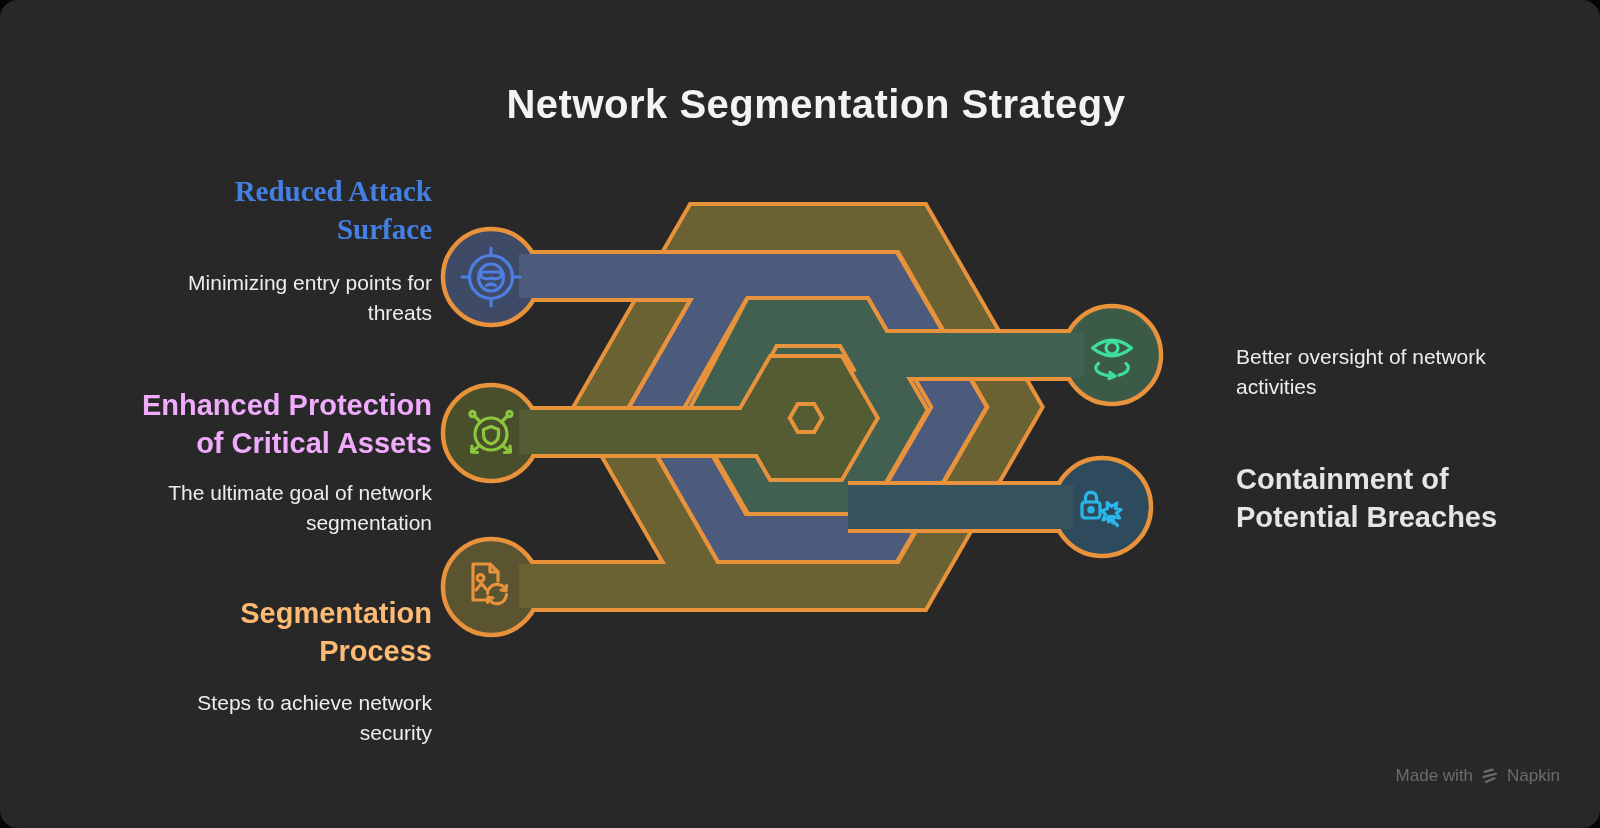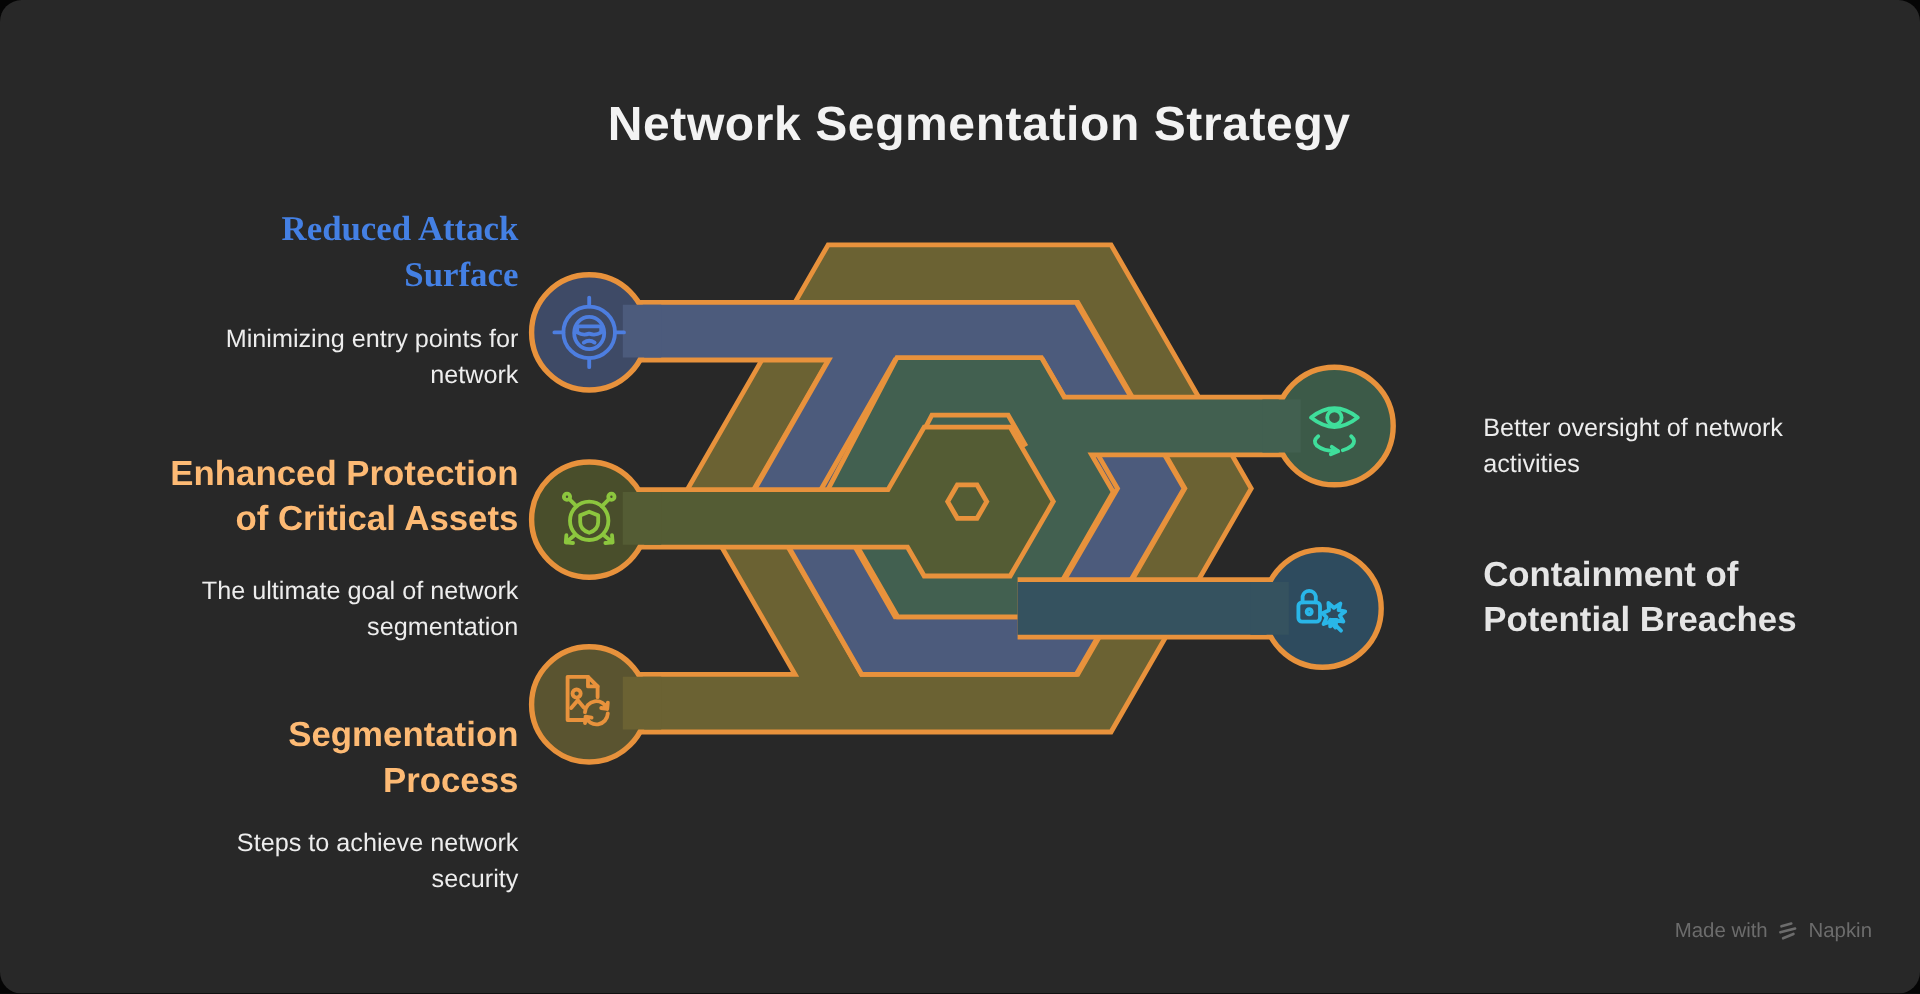--- a/index.html
+++ b/index.html
@@ -117,23 +117,23 @@
       <path d="M -16.5 -5 L -16.5 -10 A 5.6 5.6 0 0 1 -5.5 -10 L -5.5 -5"></path>
       <circle r="2.1" cx="-11" cy="2.8"></circle>
       <path d="M 0 4 L 5.5 1.5 L 5 -4.5 L 9.5 -0.5 L 15 -4 L 13.5 1.5 L 19 2.5 L 14.5 6 L 17.5 11 L 11.5 10 L 11 16 L 6.5 11 L 1 13 L 3.5 7.5 Z"></path>
       <path d="M 15.5 18.5 L 6.5 9.5 M 6.5 9.5 L 6.5 15 M 6.5 9.5 L 12 9.5"></path>
     </g>
   </svg>
 
   <div class="abs page-title" style="color: rgb(243, 243, 243);">Network Segmentation Strategy</div>
 
   <div class="abs item-title ta-r" style="left: 160px; width: 240px; top: 172px; color: rgb(68, 128, 228); font-family: Liberation Serif, serif;">Reduced Attack Surface</div>
-  <div class="abs item-desc ta-r" style="left: 110px; width: 290px; top: 268px; color: rgb(237, 237, 237);">Minimizing entry points for network</div>
+  <div class="abs item-desc ta-r" style="left: 110px; width: 290px; top: 268px; color: rgb(237, 237, 237);">Minimizing entry points for threats</div>
 
-  <div class="abs item-title ta-r" style="left: 100px; width: 300px; top: 376px; color: #fdba74;">Enhanced Protection of Critical Assets</div>
+  <div class="abs item-title ta-r" style="left: 100px; width: 300px; top: 386px; color: #f0abfc;">Enhanced Protection of Critical Assets</div>
   <div class="abs item-desc ta-r" style="left: 100px; width: 300px; top: 478px; color: rgb(237, 237, 237);">The ultimate goal of network segmentation</div>
 
   <div class="abs item-title ta-r" style="left: 190px; width: 210px; top: 594px; color: #fdba74;">Segmentation Process</div>
   <div class="abs item-desc ta-r" style="left: 140px; width: 260px; top: 688px; color: rgb(237, 237, 237);">Steps to achieve network security</div>
 
   <div class="abs item-desc ta-l" style="left: 1204px; width: 280px; top: 342px; color: rgb(237, 237, 237);">Better oversight of network activities</div>
 
   <div class="abs item-title ta-l" style="left: 1204px; width: 280px; top: 460px; color: #e5e5e5;">Containment of Potential Breaches</div>
 
   <div class="abs watermark" style="color: rgb(108, 108, 108);">

